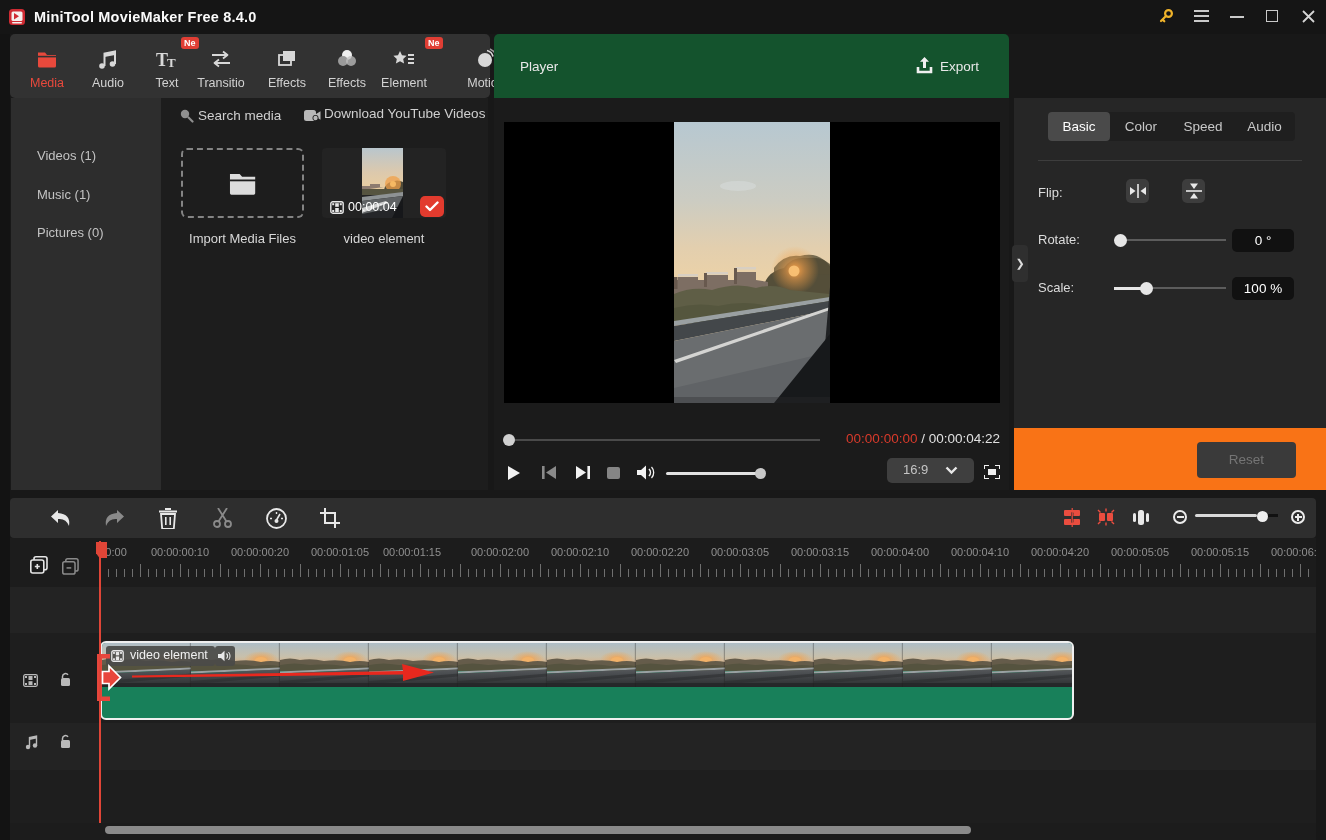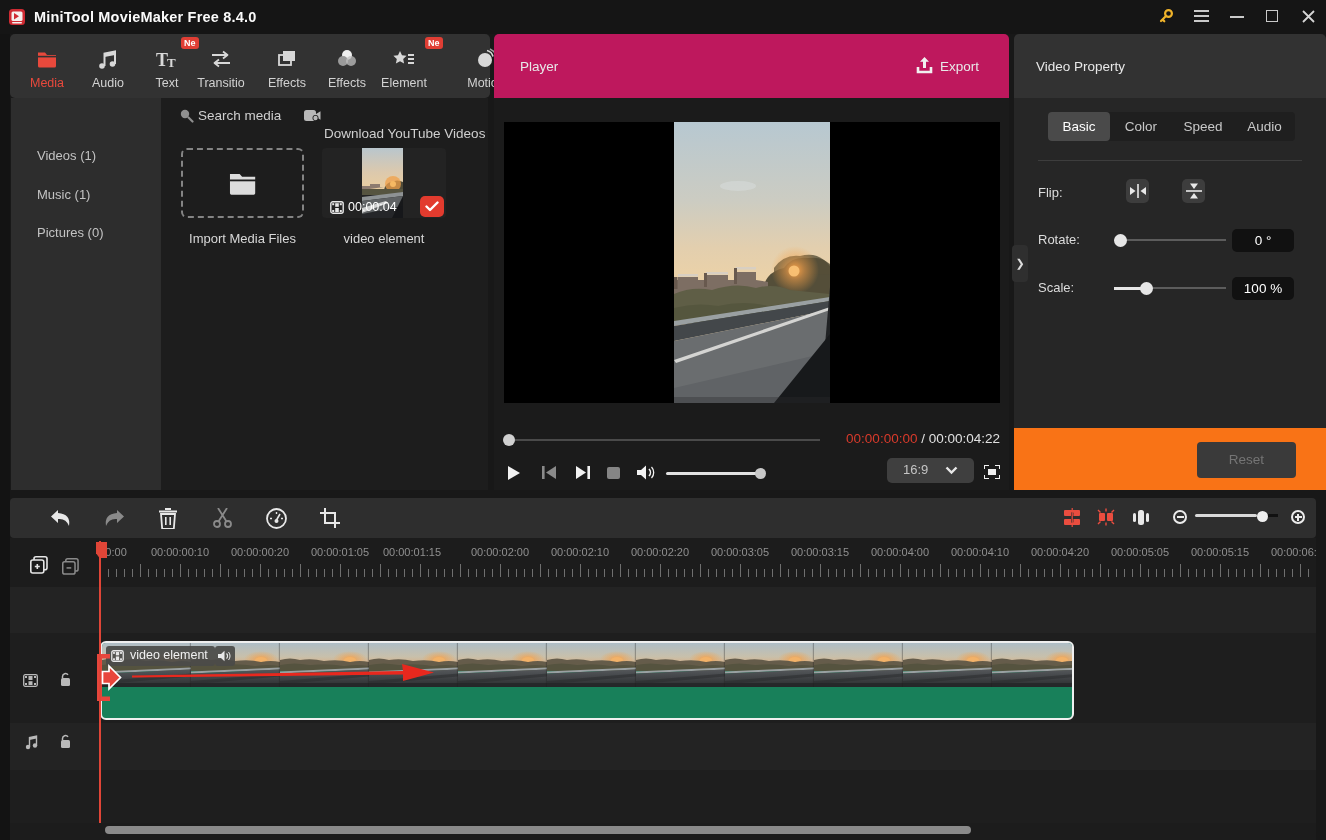--- a/index.html
+++ b/index.html
@@ -10,21 +10,21 @@
 
 #titlebar { left:0; top:0; width:1326px; height:34px; background:#151515; }
 #apptitle { left:34px; top:9px; font-size:14.5px; font-weight:bold; color:#fafafa; letter-spacing:0.2px; }
 
 #toolbar { left:10px; top:34px; width:480px; height:64px; background:#323232; border-radius:5px; }
 .tbitem { position:absolute; top:0; width:60px; height:64px; text-align:center; }
 .tbitem .lbl { position:absolute; top:42px; width:100%; font-size:12.5px; color:#d2d2d2; white-space:nowrap; overflow:hidden; }
 .tbitem .ic { position:absolute; top:12px; left:50%; transform:translateX(-50%); }
 .badge { position:absolute; background:#e03e34; color:#fff; font-size:9px; font-weight:bold; border-radius:3px; padding:1px 3px; }
 
-#playerhead { left:494px; top:34px; width:515px; height:64px; background:#be185d; border-radius:5px 5px 0 0; }
+#playerhead { left:494px; top:34px; width:515px; height:64px; background:#14532d; border-radius:5px 5px 0 0; }
 #prophead { left:1014px; top:34px; width:312px; height:64px; background:#323232; border-radius:5px 5px 0 0; }
 .headtxt { position:absolute; top:25px; font-size:13.5px; color:#e8e8e8; }
 
 #sidebar { left:11px; top:98px; width:150px; height:392px; background:#2d2d2d; }
 #selrow { left:0; top:2px; width:150px; height:31px; background:#383838; }
 #selbar { left:0; top:0; width:3px; height:31px; background:#ee5c50; }
 .sideitem { position:absolute; left:26px; font-size:13px; color:#c3c3c3; }
 #mediabody { left:161px; top:98px; width:327px; height:392px; background:#1d1d1d; }
 #importbox { left:20px; top:50px; width:123px; height:70px; border:2px dashed #848484; border-radius:6px; }
 .caption { position:absolute; font-size:13px; color:#d8d8d8; text-align:center; }
@@ -173,43 +173,40 @@
 
   <div class="abs" id="playerhead">
     <div class="headtxt" style="left:26px">Player</div>
     <svg class="icon" style="left:422px;top:22px" width="17" height="19" viewBox="0 0 17 19">
       <path d="M8.5 1 L13 5.8 H10 V12 H7 V5.8 H4 Z" fill="#f0f0f0"></path>
       <path d="M2 11 V16 H15 V11" fill="none" stroke="#f0f0f0" stroke-width="2.6"></path>
     </svg>
     <div class="headtxt" style="left:446px">Export</div>
   </div>
 
-  <div class="abs" id="prophead">
-      <div class="headtxt" style="left:22px">Video Property</div>
-    </div>
 
   <div class="abs" id="sidebar">
     <div class="sideitem" style="top:50px">Videos (1)</div>
     <div class="sideitem" style="top:89px">Music (1)</div>
     <div class="sideitem" style="top:127px">Pictures (0)</div>
   </div>
 
   <div class="abs" id="mediabody">
     <svg class="icon" style="left:18px;top:10px" width="15" height="15" viewBox="0 0 15 15">
       <circle cx="6" cy="6" r="4.2" fill="#8f8f8f"></circle>
         <path d="M9.5 9.5 L13.5 13.5" stroke="#8f8f8f" stroke-width="2.2" stroke-linecap="round"></path>
       </svg>
     <div class="abs" style="left:37px;top:10px;font-size:13.5px;color:#cfcfcf">Search media</div>
     <svg class="icon" style="left:143px;top:11px" width="17" height="13" viewBox="0 0 17 13">
       <rect x="0" y="1" width="12" height="11" rx="2.5" fill="#b9b9b9"></rect>
       <path d="M12 5 L16.5 2.2 V10.8 L12 8 Z" fill="#b9b9b9"></path>
       <circle cx="11.5" cy="9" r="3" fill="#1d1d1d"></circle>
         <circle cx="11.5" cy="9" r="2.2" fill="#b9b9b9"></circle>
     </svg>
-    <div class="abs" style="left:163px;top:28px;font-size:13.5px;color:#cfcfcf">Download YouTube Videos</div>
+    <div class="abs" style="left:163px;top:8px;font-size:13.5px;color:#cfcfcf">Download YouTube Videos</div>
     <div class="abs" id="importbox">
       <svg class="icon" style="left:46px;top:22px" width="28" height="24" viewBox="0 0 28 24">
         <path d="M1 2 h10 l2.5 3 h13.5 v17 a1.5 1.5 0 0 1 -1.5 1.5 h-23 a1.5 1.5 0 0 1 -1.5 -1.5 Z" fill="#dcdcdc" transform="scale(0.97)"></path>
         <rect x="1" y="7.5" width="26" height="1.8" fill="#1d1d1d"></rect>
         </svg>
     </div>
     <div class="caption" style="left:20px;top:133px;width:123px">Import Media Files</div>
     <div class="abs" id="thumbbox">
       <svg class="icon" style="left:40px;top:0" width="41" height="70" viewBox="0 0 41 70">
         <defs>

